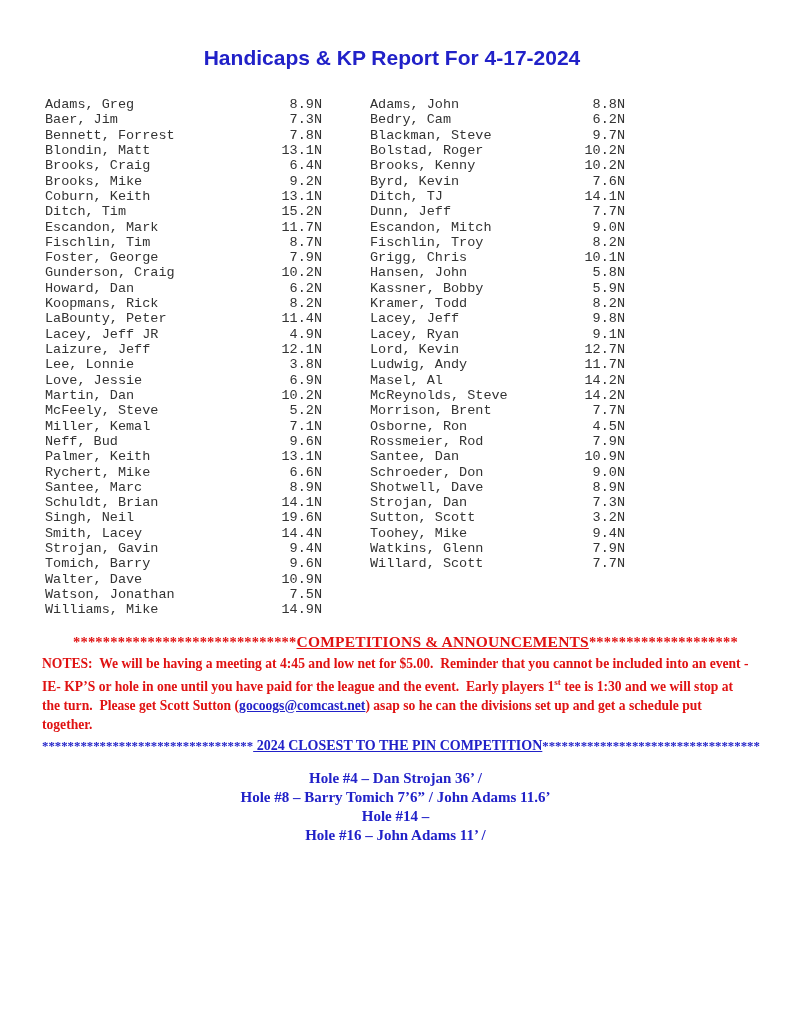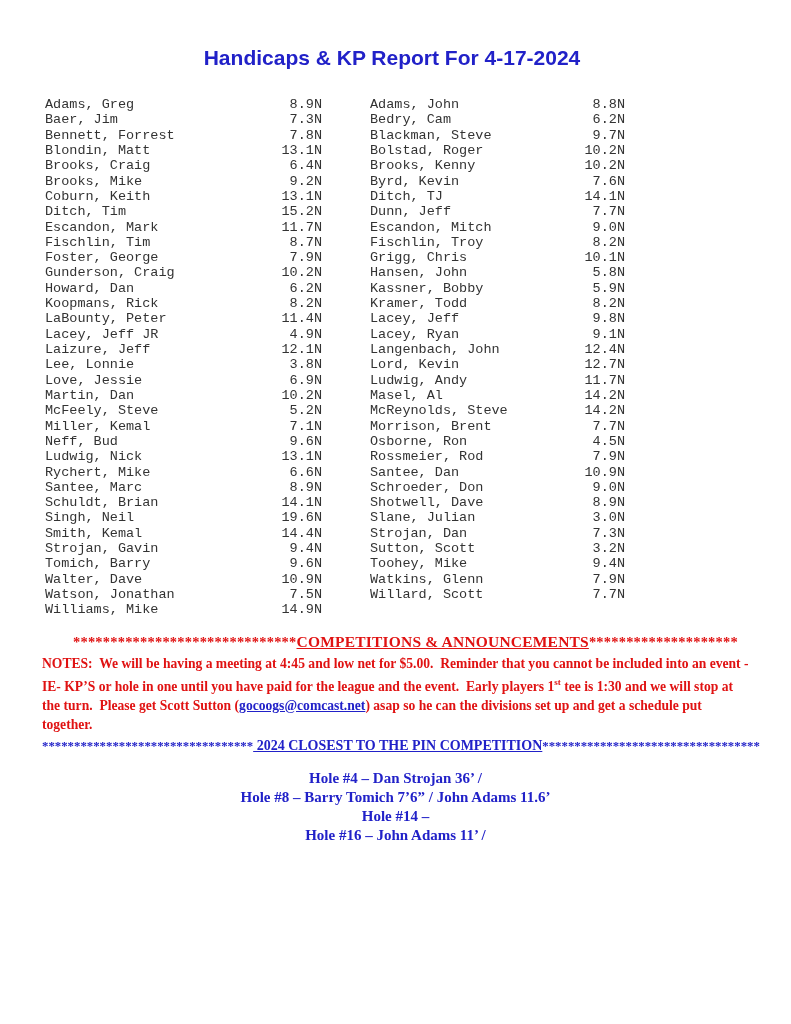--- a/index.html
+++ b/index.html
@@ -147,41 +147,41 @@
       </div>
       <div class="row">
         <span>Miller, Kemal</span>
         <span>7.1N</span>
       </div>
       <div class="row">
         <span>Neff, Bud</span>
         <span>9.6N</span>
       </div>
       <div class="row">
-        <span>Ludwig, Nick</span>
+        <span>Palmer, Keith</span>
         <span>13.1N</span>
       </div>
       <div class="row">
         <span>Rychert, Mike</span>
         <span>6.6N</span>
       </div>
       <div class="row">
         <span>Santee, Marc</span>
         <span>8.9N</span>
       </div>
       <div class="row">
         <span>Schuldt, Brian</span>
         <span>14.1N</span>
       </div>
       <div class="row">
         <span>Singh, Neil</span>
         <span>19.6N</span>
       </div>
       <div class="row">
-        <span>Smith, Kemal</span>
+        <span>Smith, Lacey</span>
         <span>14.4N</span>
       </div>
       <div class="row">
         <span>Strojan, Gavin</span>
         <span>9.4N</span>
       </div>
       <div class="row">
         <span>Tomich, Barry</span>
         <span>9.6N</span>
       </div>
@@ -257,24 +257,20 @@
       </div>
       <div class="row">
         <span>Lacey, Jeff</span>
         <span>9.8N</span>
       </div>
       <div class="row">
         <span>Lacey, Ryan</span>
         <span>9.1N</span>
       </div>
       <div class="row">
-        <span>Langenbach, John</span>
-        <span>12.4N</span>
-      </div>
-      <div class="row">
         <span>Lord, Kevin</span>
         <span>12.7N</span>
       </div>
       <div class="row">
         <span>Ludwig, Andy</span>
         <span>11.7N</span>
       </div>
       <div class="row">
         <span>Masel, Al</span>
         <span>14.2N</span>
@@ -299,24 +295,20 @@
         <span>Santee, Dan</span>
         <span>10.9N</span>
       </div>
       <div class="row">
         <span>Schroeder, Don</span>
         <span>9.0N</span>
       </div>
       <div class="row">
         <span>Shotwell, Dave</span>
         <span>8.9N</span>
-      </div>
-      <div class="row">
-        <span>Slane, Julian</span>
-        <span>3.0N</span>
       </div>
       <div class="row">
         <span>Strojan, Dan</span>
         <span>7.3N</span>
       </div>
       <div class="row">
         <span>Sutton, Scott</span>
         <span>3.2N</span>
       </div>
       <div class="row">

